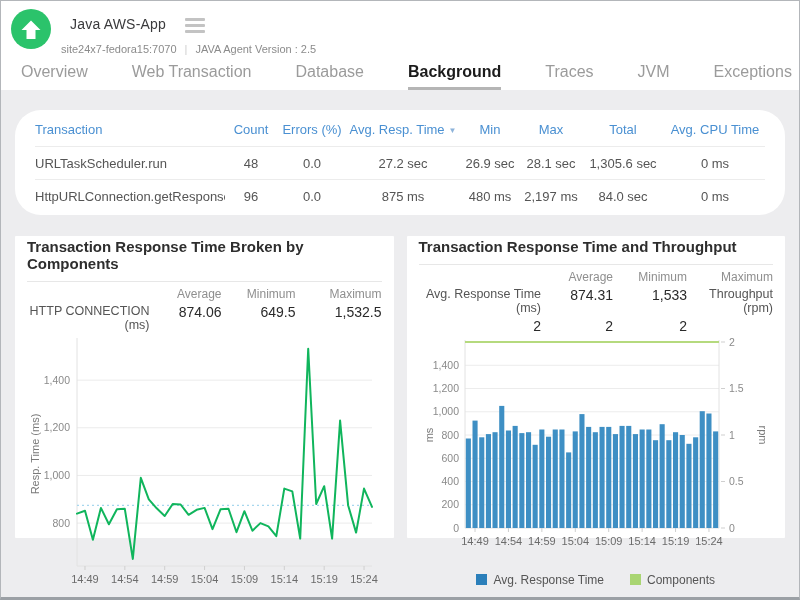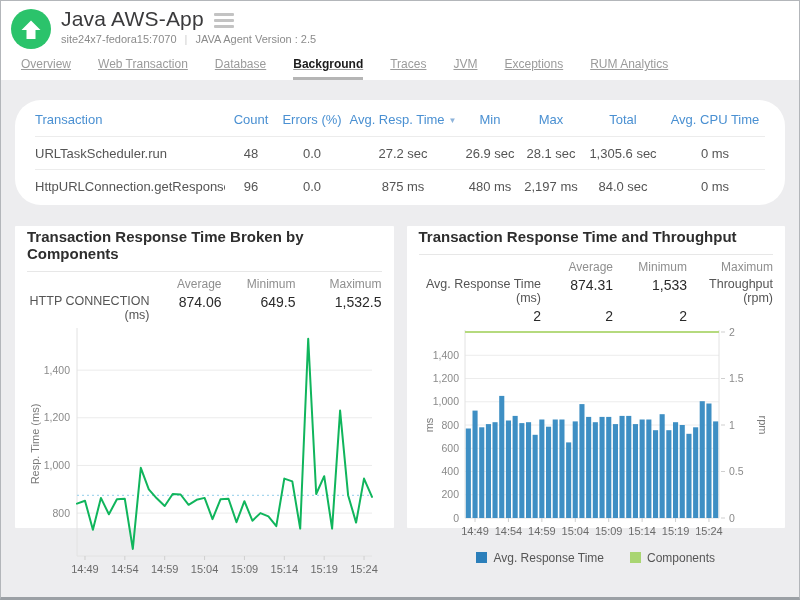--- a/index.html
+++ b/index.html
@@ -8,27 +8,27 @@
     border:1px solid #b3b6ba;border-bottom:3px solid #9ba0a5;
     background:#ededef;overflow:hidden;
     font-family:"Liberation Sans", sans-serif;
   }
   
   header{display:flex;background:#fff;padding:6px 12px 0 10px;}
   .status{width:40px;height:40px;border-radius:50%;flex:0 0 40px;margin-top:2px;
     display:flex;align-items:center;justify-content:center;}
   .head-text{margin-left:10px;min-width:0;}
   .title-row{display:flex;align-items:center;gap:10px;}
-  h1{font-size:21px;font-weight:400;color:#3a3a3c;margin:0;letter-spacing:.2px;}
+  h1{font-size:14px;font-weight:400;color:#3a3a3c;margin:9px;letter-spacing:.2px;}
   .menu{display:flex;flex-direction:column;gap:3px;cursor:pointer;padding-top:3px;}
   .menu span{width:20px;height:3px;background:#c3c3c3;border-radius:1px;}
   .subtitle{font-size:11px;color:#8b8b8b;margin-top:2px;}
   .subtitle .sep{margin:0 8px;color:#cfcfcf;}
   
-  nav.tabs{display:flex;gap:27px;background:#fff;padding:8px 0 0 20px;font-size:12px;color:#9b9b9b;text-decoration:underline;}
+  nav.tabs{display:flex;gap:44px;background:#fff;padding:8px 0 0 20px;font-size:16px;color:#9b9b9b;}
   .tab{padding-bottom:6px;cursor:pointer;border-bottom:3px solid transparent;white-space:nowrap;}
   .tab.active{color:#1b1b1b;font-weight:700;border-bottom-color:#b5b5b5;}
   
   main{padding:20px 14px 0;}
   .card{background:#fff;border-radius:1px;}
   .table-card{padding:2px 20px 3px;border-radius:26px;}
   .trow{display:grid;grid-template-columns:1fr 52px 70px 112px 62px 60px 84px 100px;
     align-items:center;height:32px;}
   .trow.thead{height:34px;font-size:12.5px;}
   .trow + .trow{border-top:1px solid #ececec;}
@@ -40,21 +40,21 @@
   .charts-row{display:flex;gap:13px;margin-top:21px;}
   .chart-card{flex:1;padding:0 12px 5px;height:302px;box-sizing:border-box;min-width:0;}
   h2{font-size:15px;font-weight:700;color:#2e2e2e;margin:2px 0 0;}
   .divider{border-bottom:1px solid #e7e7e7;margin:9px 0 5px;}
   .stats{display:grid;grid-template-columns:1fr 72px 74px 86px;row-gap:3px;}
   .stats .h{color:#8f8f8f;font-size:12px;text-align:right;}
   .stats .lbl{text-align:right;color:#555;font-size:12.5px;}
   .stats .v{text-align:right;color:#2a2a2a;font-size:14px;}
   svg{display:block;margin-top:2px;}
   .legend{display:flex;justify-content:center;gap:26px;font-size:12px;color:#555;margin-top:1px;}
-  .legend-item{cursor:pointer;white-space:nowrap;}
+  .legend-item{cursor:pointer;white-space:nowrap;margin-top:12px;}
   .swatch{width:11px;height:11px;display:inline-block;margin-right:6px;vertical-align:-1px;}
 </style>
 </head>
 <body>
 
 <div class="frame">
 
   <header>
     <div class="status" style="background: rgb(43, 195, 107);">
       <svg width="40" height="40" viewBox="0 0 40 40">

